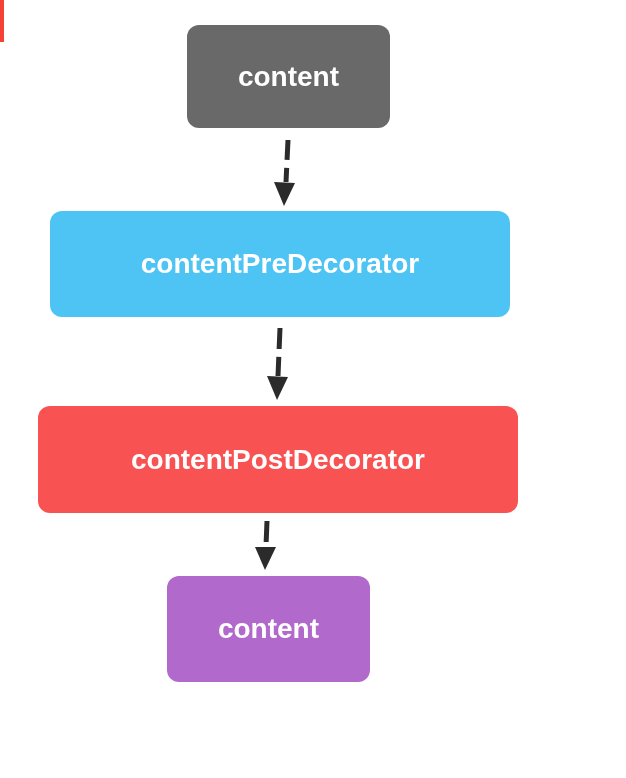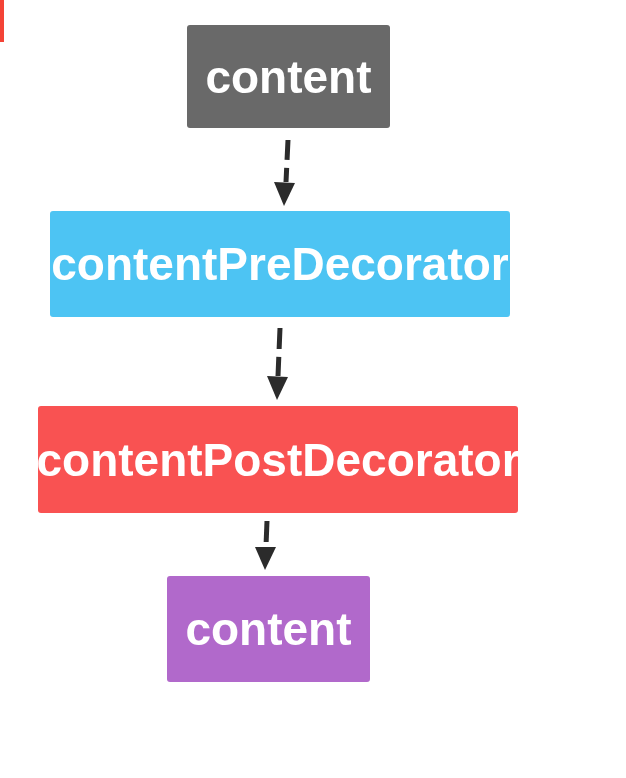--- a/index.html
+++ b/index.html
@@ -26,24 +26,24 @@
     top: 0;
     width: 626px;
     height: 778px;
     pointer-events: none;
   }
   .node {
     position: absolute;
     display: flex;
     align-items: center;
     justify-content: center;
-    border-radius: 3px;
+    border-radius: 12px;
     color: #ffffff;
     font-weight: 700;
-    font-size: 46px;
+    font-size: 28px;
     letter-spacing: 0px;
     white-space: nowrap;
     box-sizing: border-box;
   }
   .node-content-top   { left: 187px; top: 25px;  width: 203px; height: 103px; background: #696969; }
   .node-pre-decorator { left: 50px;  top: 211px; width: 460px; height: 106px; background: #4dc4f3; }
   .node-post-decorator{ left: 38px;  top: 406px; width: 480px; height: 107px; background: #f95252; }
   .node-content-bottom{ left: 167px; top: 576px; width: 203px; height: 106px; background: #b169cb; }
   .edge-line {
     fill: none;

